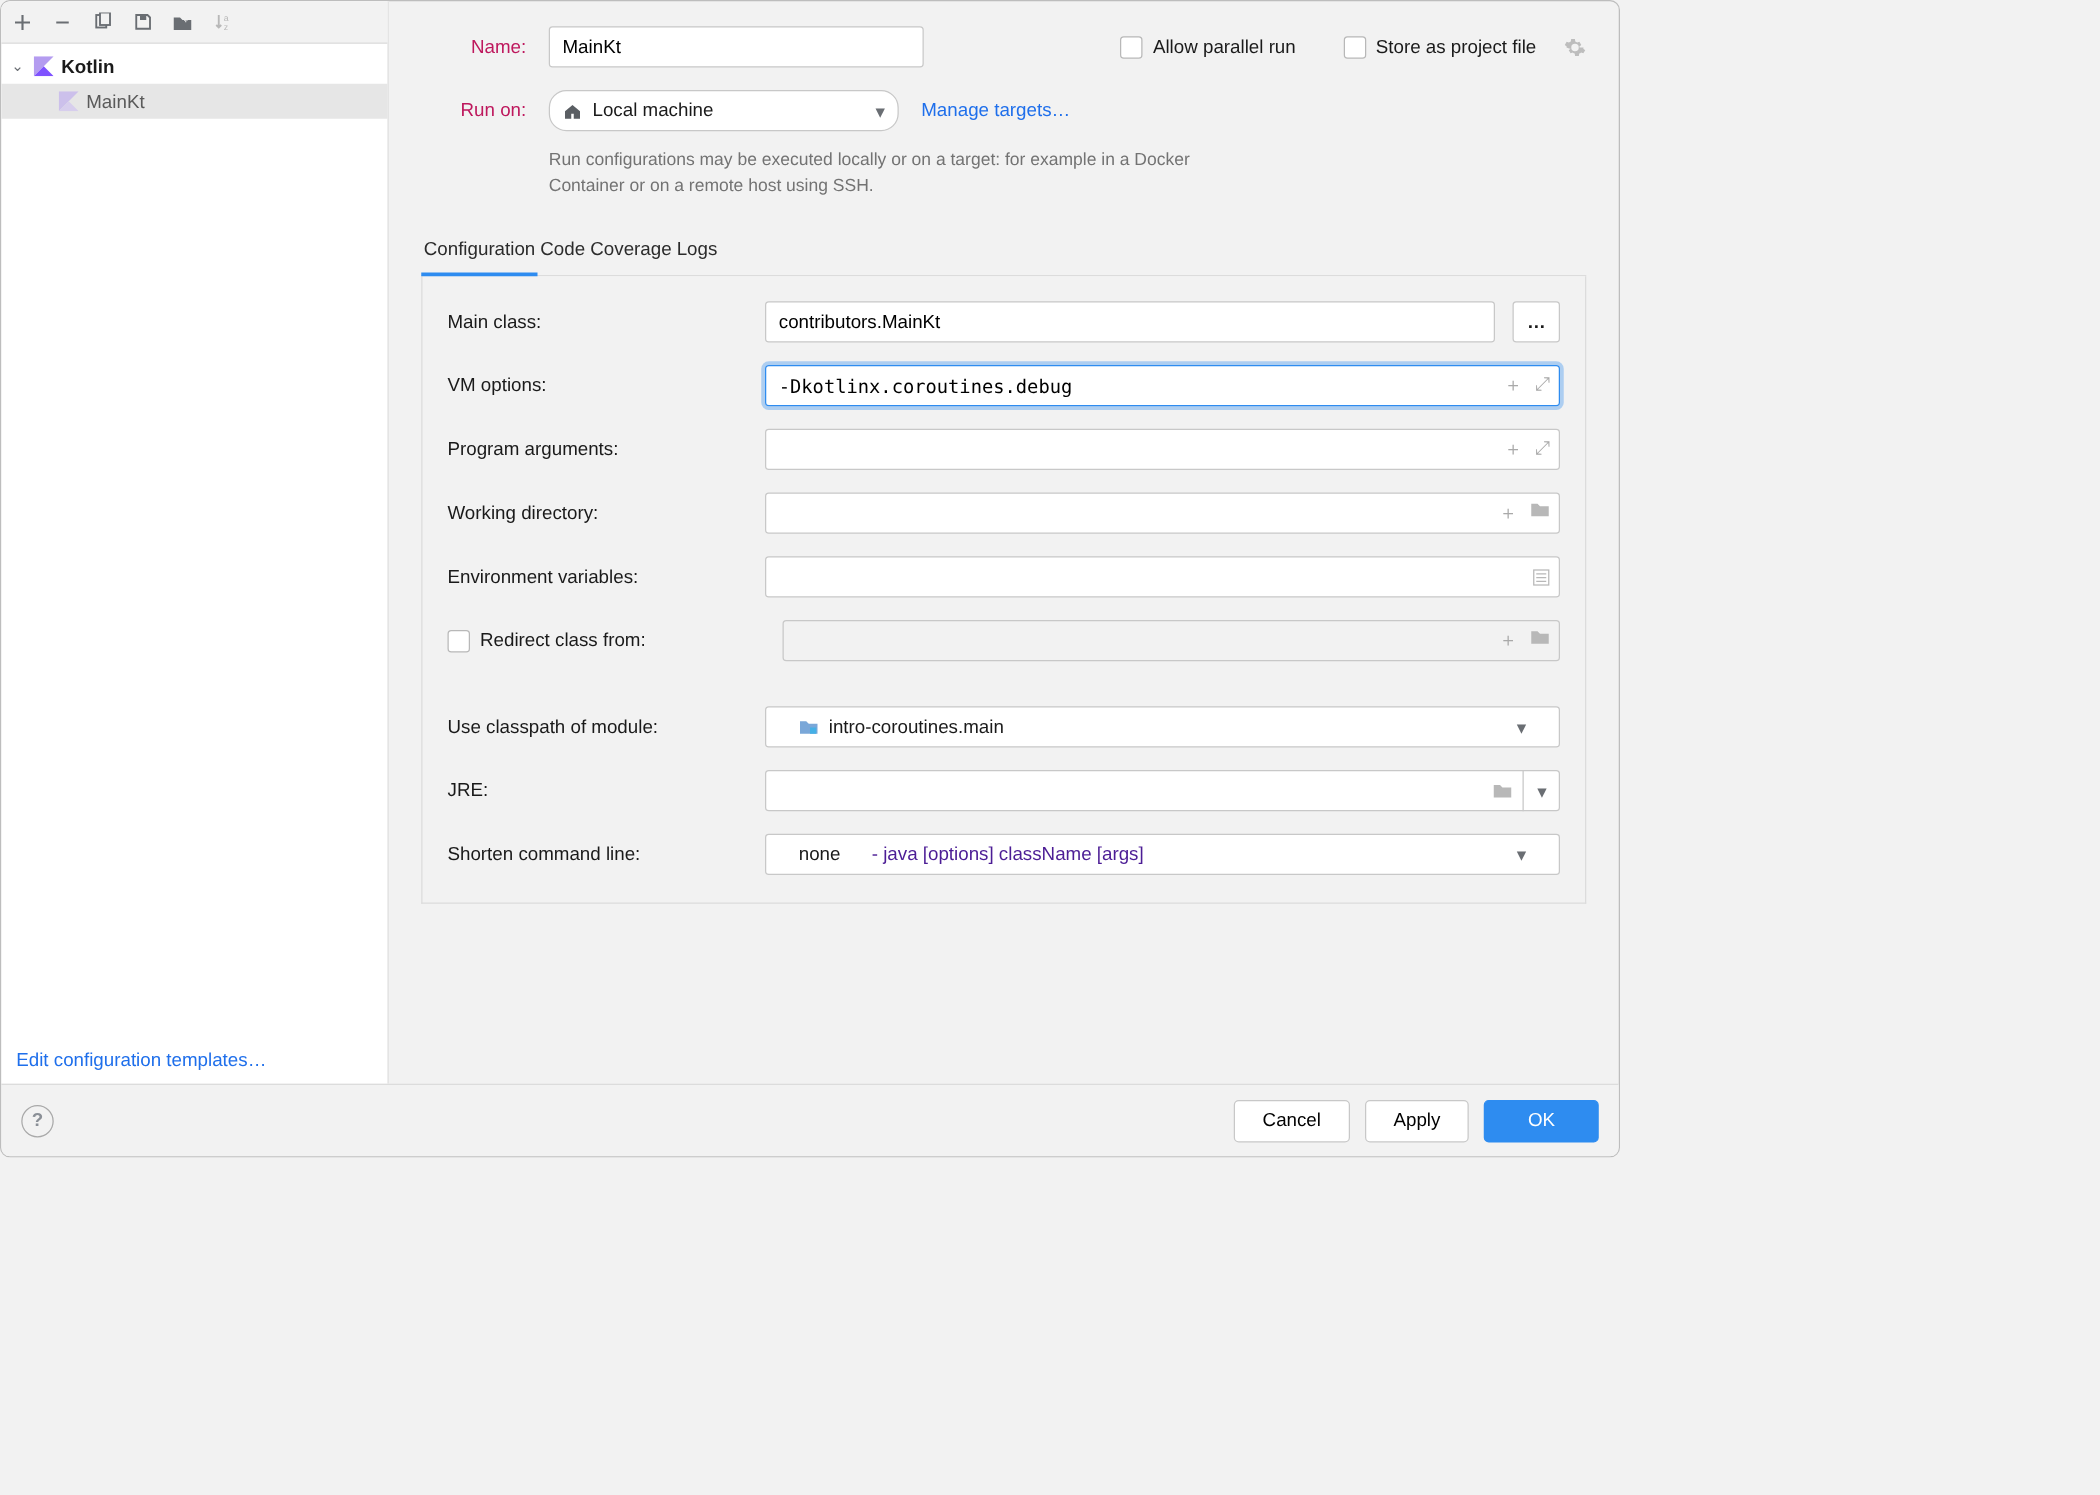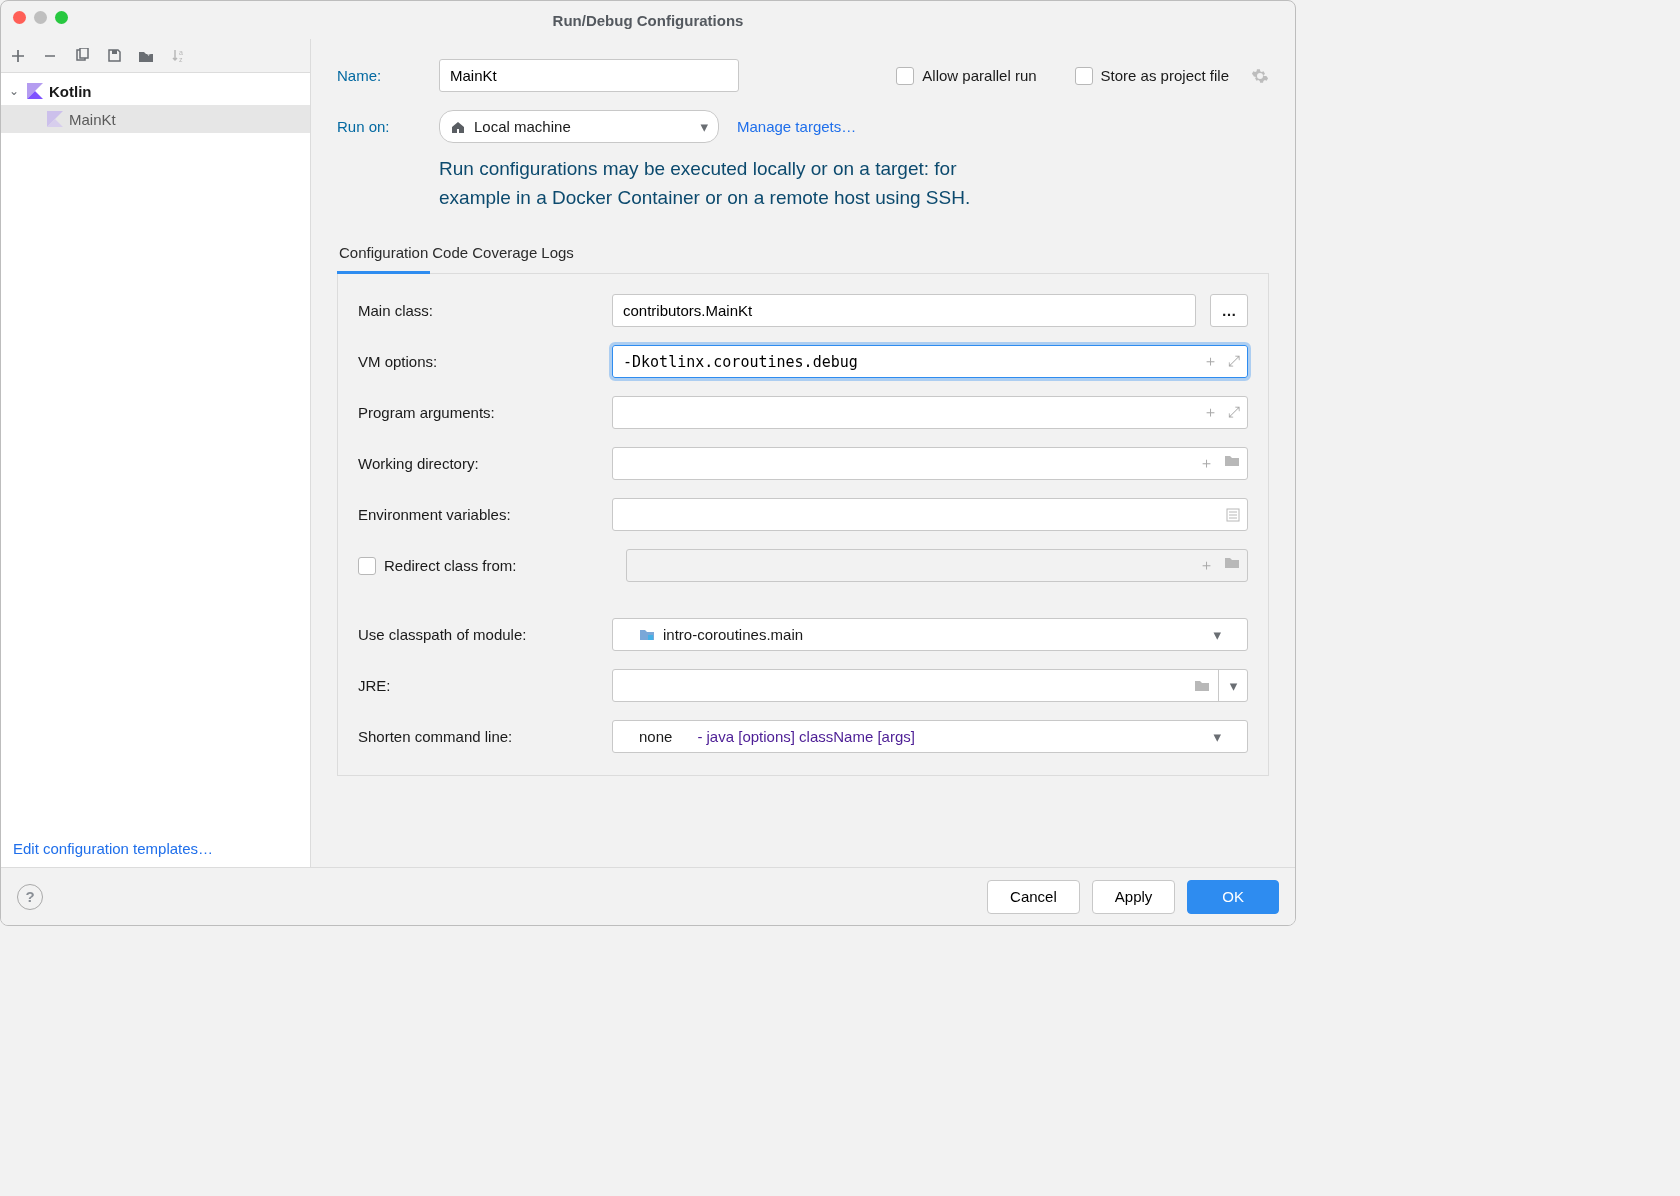--- a/index.html
+++ b/index.html
@@ -19,30 +19,30 @@
   .tree-row { height:28px; display:flex; align-items:center; padding-left:8px; gap:6px; }
   .tree-row.selected { background:#e6e6e6; }
   .chev { width:12px; color:#6a6e73; font-size:12px;}
   .kotlin-ic { width:16px; height:16px; }
   .tree-bottom { padding:10px 12px; }
   .link { color:#1f6feb; cursor:pointer; }
   
   .right { flex:1; display:flex; flex-direction:column; min-width:0;}
   .right-inner { padding:20px 26px 10px 26px; flex:1; overflow:auto; }
   .row { display:flex; align-items:center; gap:18px; margin-bottom:18px; }
-  .lbl { width:84px; color:#0369a1;}
+  .lbl { width:84px; color:#be185d;text-align:right;}
   .lbl-wide { width:84px; }
   input[type=text].tf { height:33px; border:1px solid #c8c8c8; border-radius:3px; padding:0 10px; font-size:15px; background:#fff; }
   .name-tf { width:300px; }
   .chk { display:flex; align-items:center; gap:8px; }
   .chk .box { width:18px; height:18px; border:1px solid #b8b8b8; border-radius:3px; background:#fff; }
   .gear { color:#a9a9a9; margin-left:4px;}
   .select { height:33px; border:1px solid #c8c8c8; border-radius:14px; background:#fff; display:flex; align-items:center; padding:0 10px; gap:8px; min-width:280px; position:relative;}
   .select .caret { margin-left:auto; color:#6a6e73; }
-  .hint { color:#0c4a6e; font-size:19px; line-height:1.5; margin-left:102px; max-width:560px; margin-top:-6px; margin-bottom:24px;}
+  .hint { color:#737373; font-size:14px; line-height:1.5; margin-left:102px; max-width:560px; margin-top:-6px; margin-bottom:24px;}
   
   .tabs { display:flex; border-bottom:1px solid #dcdcdc; margin-top:20px;}
   .tab { padding:8px 2px 10px; cursor:pointer; font-size:15px; color:#2b2b2b;}
   .tab.active { border-bottom:3px solid #2e8cf0; margin-bottom:-1px;}
   .panel { border:1px solid #dcdcdc; border-top:none; padding:20px 20px 22px 20px; background:#f2f2f2;}
   .frow { display:flex; align-items:center; gap:14px; margin-bottom:18px;}
   .flabel { width:240px; }
   .finput-wrap { flex:1; position:relative; display:flex; align-items:center; gap:6px;}
   .finput { flex:1; height:33px; border:1px solid #c8c8c8; border-radius:3px; background:#fff; padding:0 10px; font-size:15px; font-family: "Menlo","Consolas",monospace; }
   .finput.sans { font-family: inherit;}
@@ -58,28 +58,20 @@
   .help { width:26px; height:26px; border:1.5px solid #a9a9a9; border-radius:50%; color:#8a8f96; display:flex; align-items:center; justify-content:center; font-weight:700; cursor:pointer;}
   .spacer{flex:1;}
   .btn { height:34px; padding:0 22px; border:1px solid #c8c8c8; border-radius:4px; background:#fff; cursor:pointer; font-size:15px;}
   .btn.primary { background:#2e8cf0; color:#fff; border-color:#2e8cf0; padding:0 34px;}
   svg { display:block; }
 </style>
 </head>
 <body>
 
 <div class="window">
-  <div class="titlebar">
-    <div class="traffic">
-      <div class="tdot tclose"></div>
-      <div class="tdot tmin"></div>
-      <div class="tdot tmax"></div>
-    </div>
-    <div class="title">Run/Debug Configurations</div>
-  </div>
 
   <div class="body">
 
     <div class="left">
       <div class="toolbar">
         <span class="ic">
             <svg width="14" height="14" viewBox="0 0 14 14">
               <path d="M7 1v12M1 7h12" stroke="#6a6e73" stroke-width="1.7"></path>
             </svg>
           </span>

